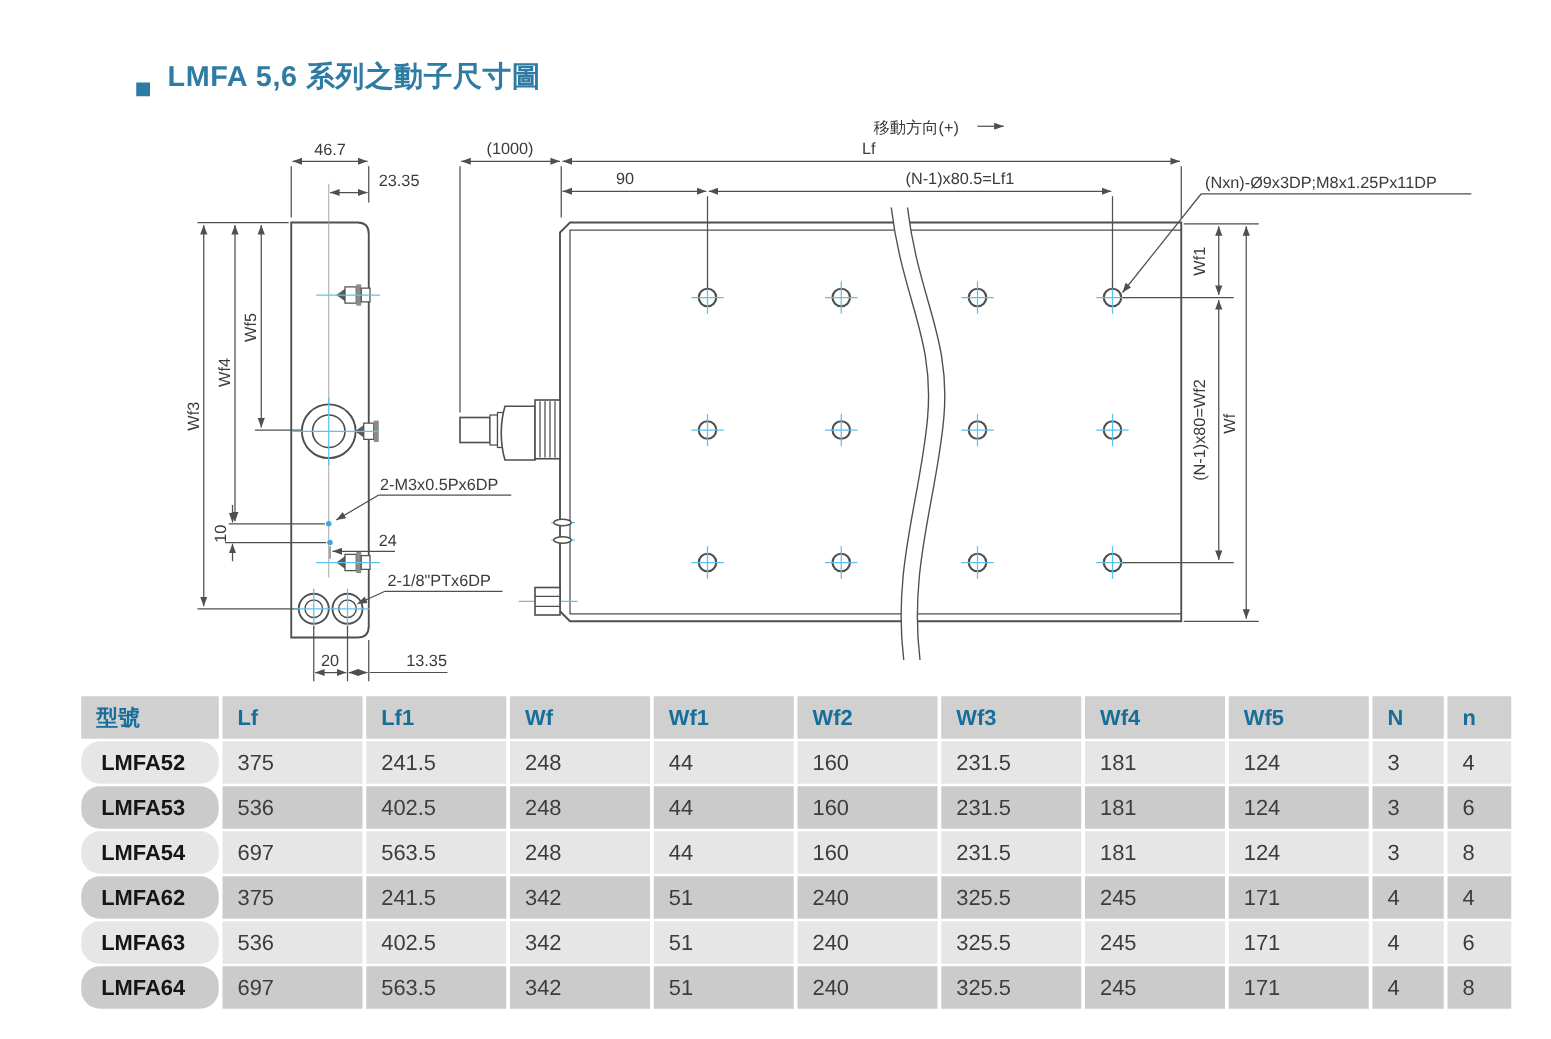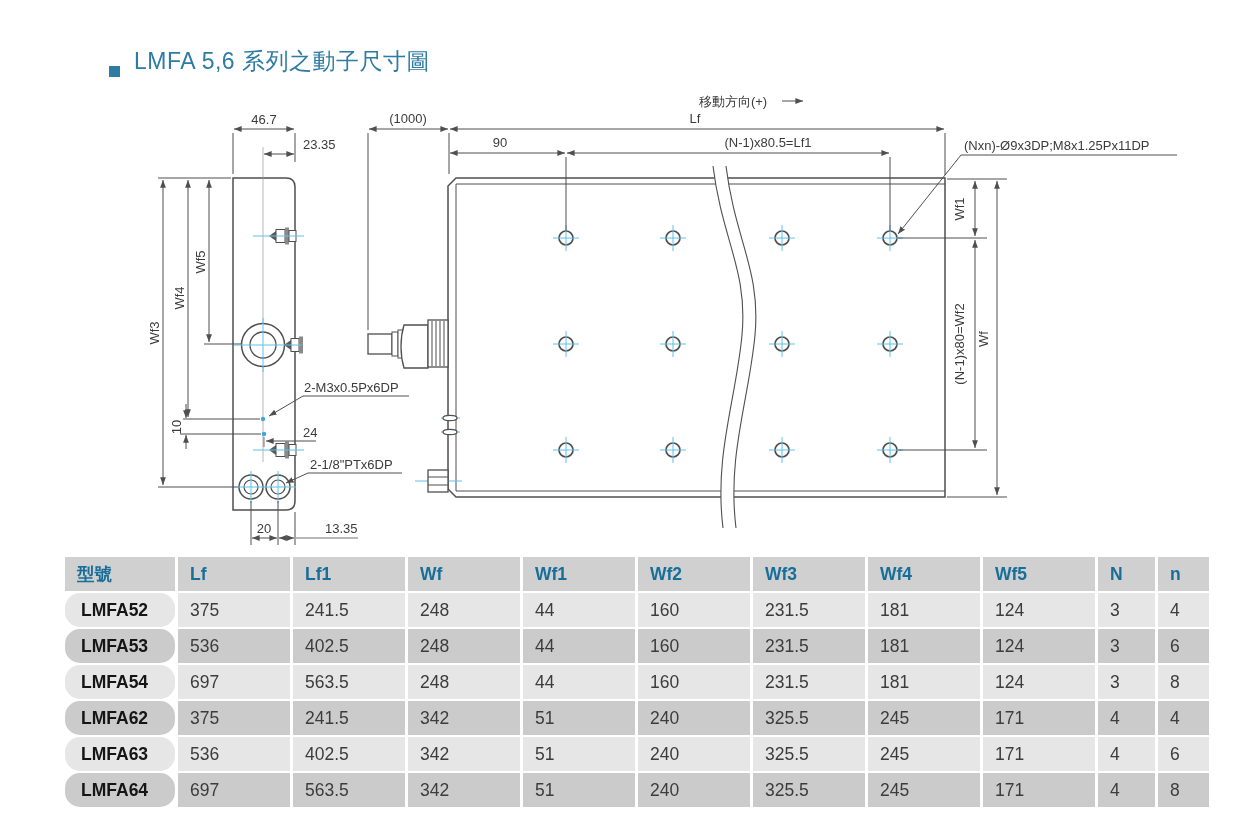--- a/index.html
+++ b/index.html
@@ -1,20 +1,20 @@
 <!DOCTYPE html>
 <html><head>
 <meta charset="utf-8">
 <style>
   html,body{margin:0;padding:0;background:#ffffff;}
   body{width:1241px;height:831px;position:relative;overflow:hidden;
        font-family:"Liberation Sans","DejaVu Sans",sans-serif;}
   .title-row{position:absolute;left:109px;top:46px;display:flex;align-items:center;}
   .bullet{width:11px;height:11px;background:#2e7ba3;margin-top:3px;flex:0 0 auto;}
-  .page-title{margin:0 0 16px 14px;font-size:23px;font-weight:normal;color:#2e7ba3;letter-spacing:.5px;white-space:nowrap;}
+  .page-title{margin:0 0 16px 14px;font-size:23px;font-weight:bold;color:#2e7ba3;letter-spacing:.5px;white-space:nowrap;}
   svg.drawing{position:absolute;left:0;top:0;}
   svg.drawing text{fill:#3b3b3b;font-family:"Liberation Sans","DejaVu Sans",sans-serif;font-size:13px;}
   table.dim-table{position:absolute;left:62px;top:555px;border-collapse:separate;border-spacing:3px 2px;table-layout:fixed;}
   table.dim-table th{background:#d0d0d0;color:#176e99;font-size:17.5px;font-weight:bold;text-align:left;height:34px;padding:0 0 0 12px;white-space:nowrap;}
   table.dim-table td{font-size:17.5px;color:#3c3c3c;height:34px;padding:0 0 0 12px;white-space:nowrap;}
   table.dim-table tr.light td{background:#e6e6e6;}
   table.dim-table tr.dark td{background:#cbcbcb;margin-left:40px;}
   table.dim-table td.model{font-weight:bold;color:#151515;padding-left:16px;border-radius:15px;}
   table.dim-table th.model{}
 </style>

